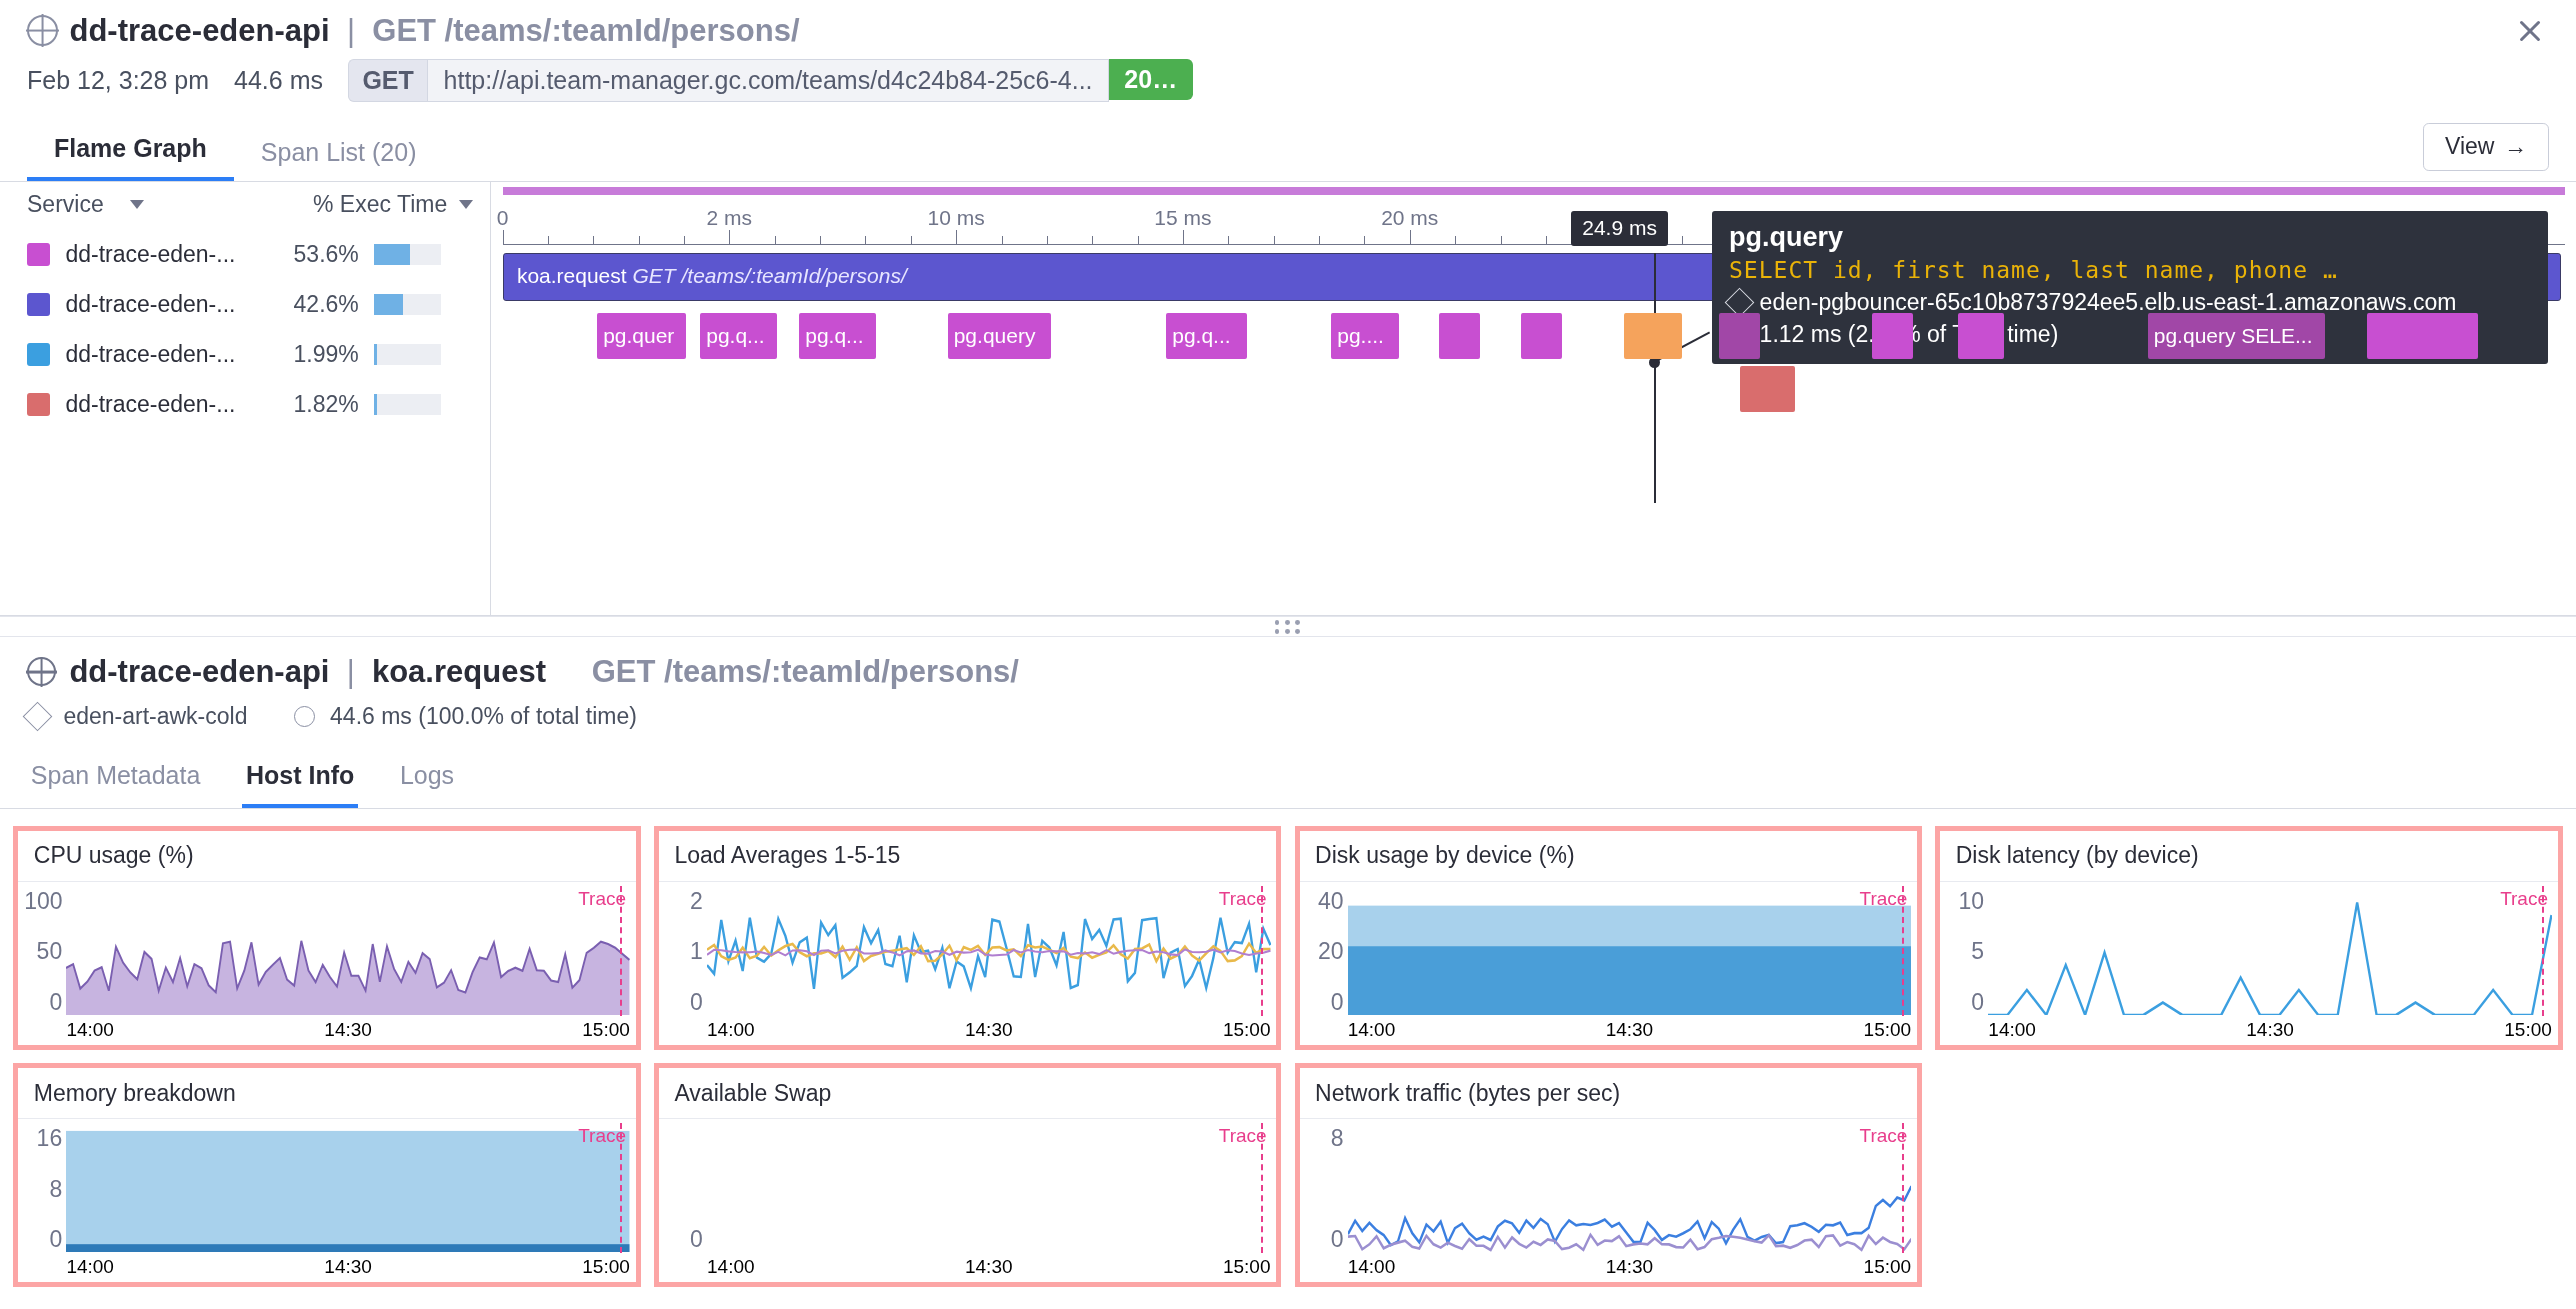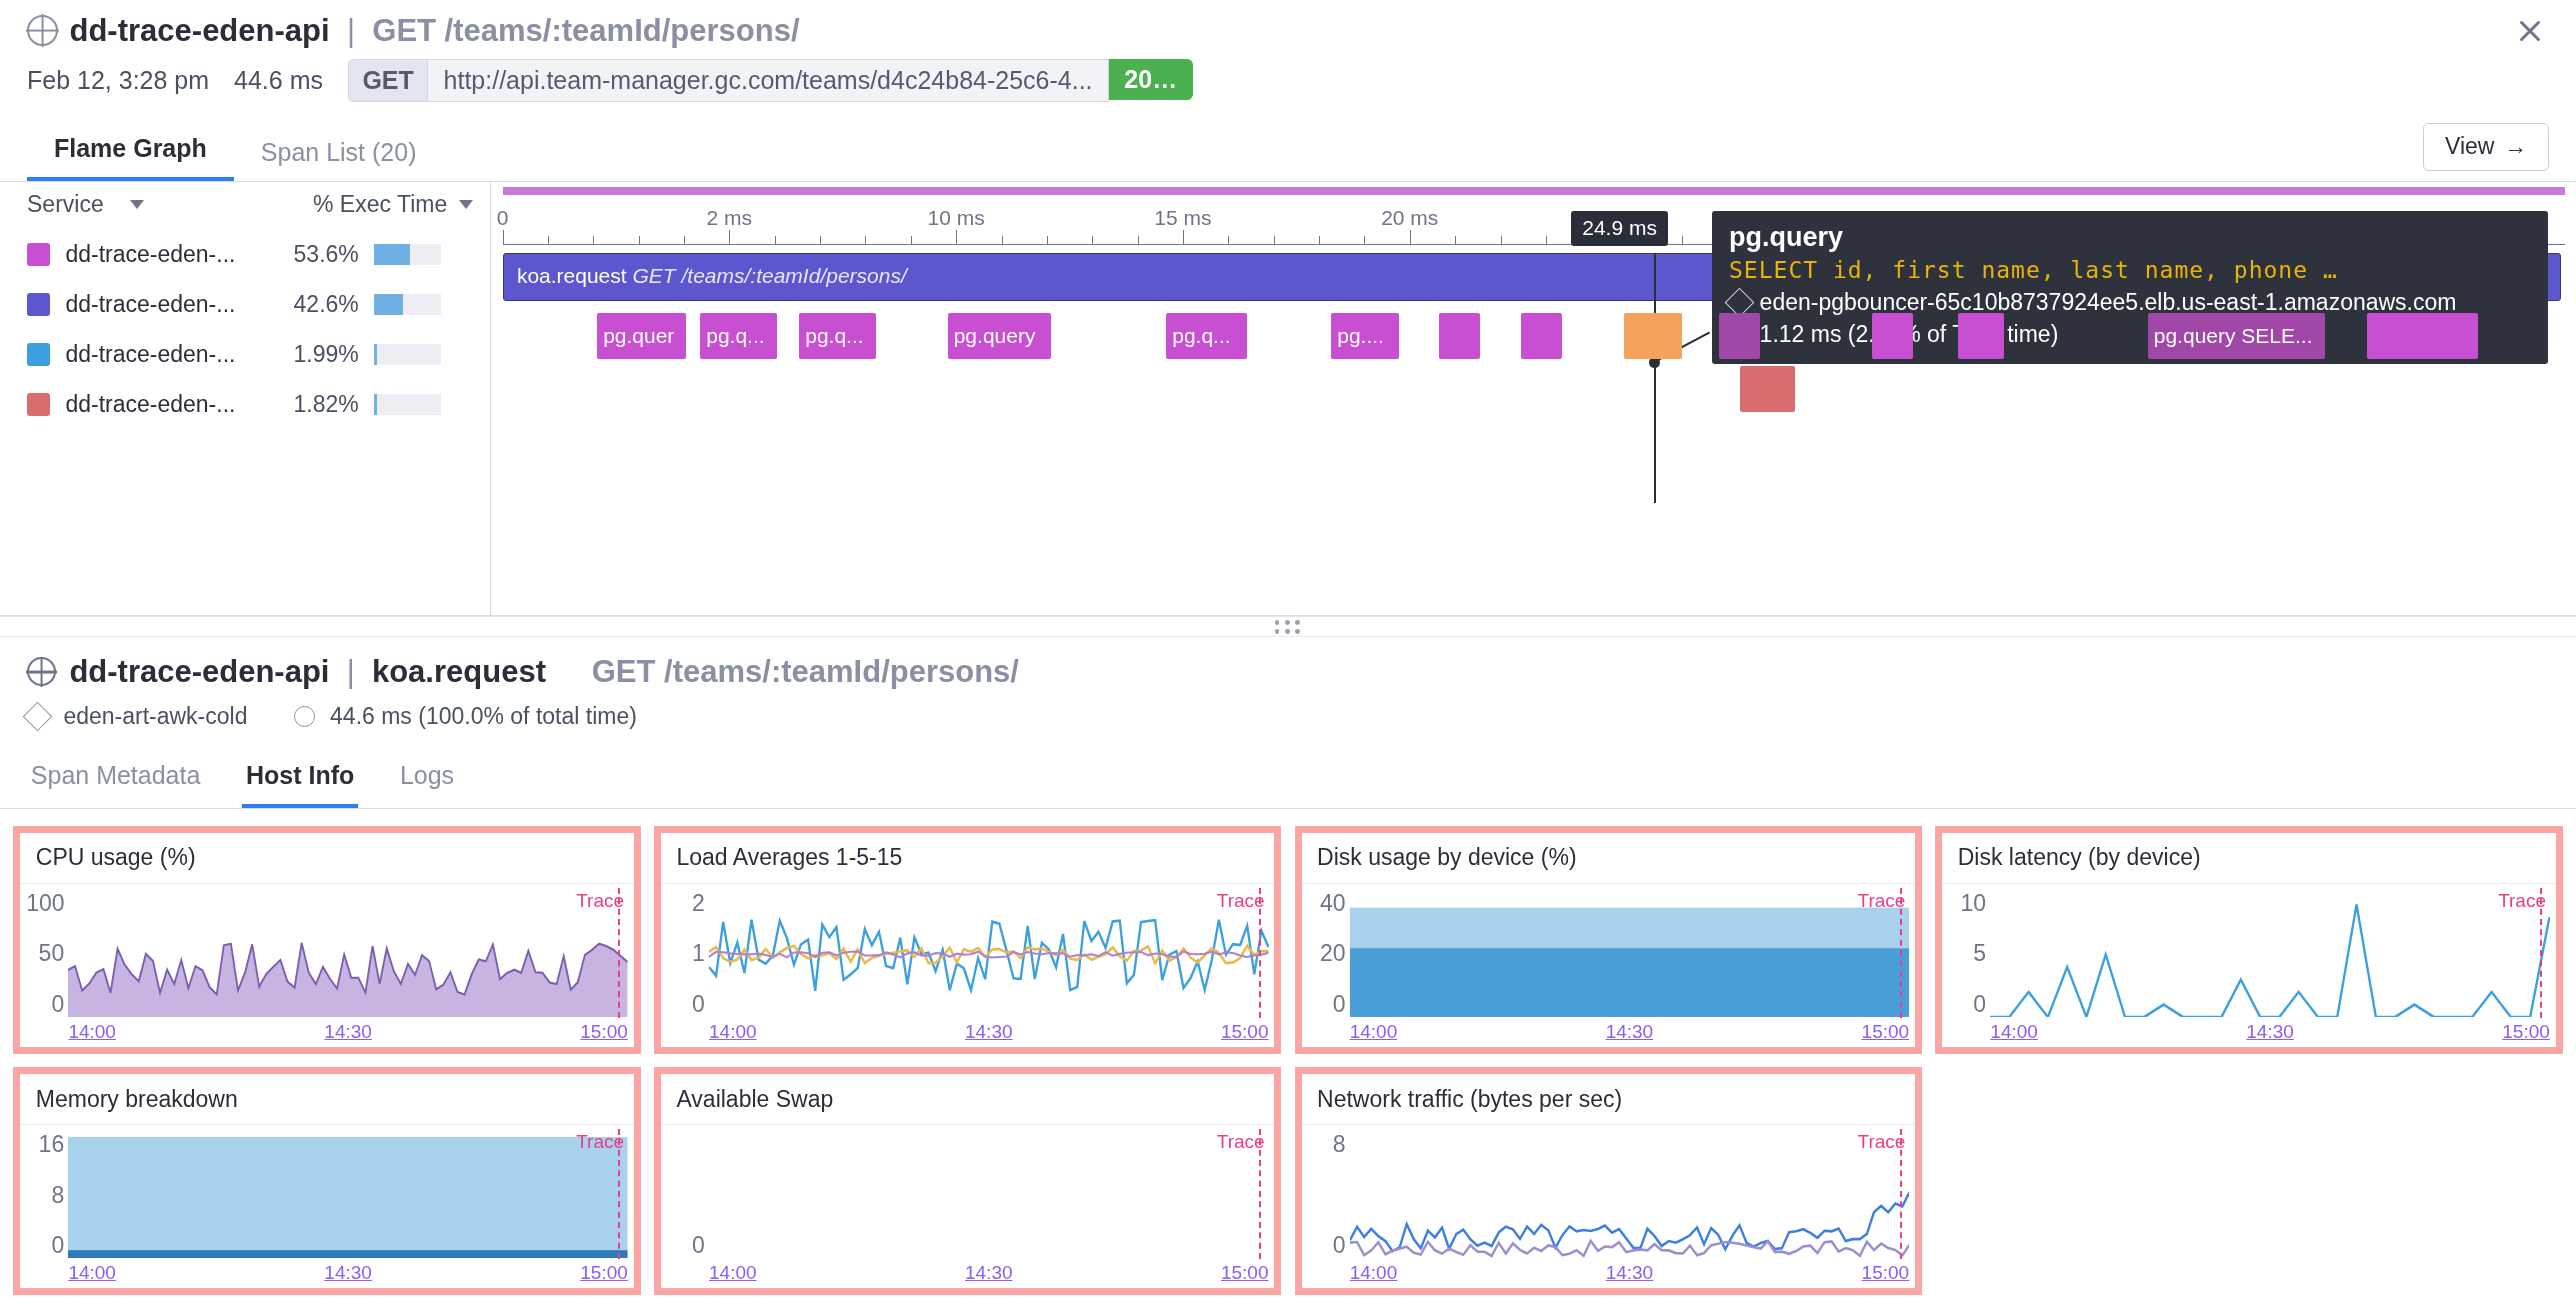--- a/index.html
+++ b/index.html
@@ -92,27 +92,27 @@
 .detail-head .op-grey { color:#8a8fa3; font-weight:700;}
 .detail-sub { display:flex; align-items:center; gap:15.4px; padding:7.7px 27px 17.3px 27px; font-size:23px; color:#49505f;}
 .hex-sm { width:21px; height:21px; border:1.9px solid #8a8fa3; transform:rotate(45deg);}
 .clock-sm { width:21px; height:21px; border:1.9px solid #8a8fa3; border-radius:50%;}
 .detail-tabs { display:flex; gap:38px; padding:0 27px; border-bottom:1px solid #d8dbe3;}
 .dtab { padding:13.4px 3.8px; font-size:25px; color:#8a8fa3; cursor:pointer;}
 .dtab.active { color:#2b2d38; font-weight:600; border-bottom:4.8px solid #2c7ef6;}
 
 
 .charts { padding:17.3px 13.4px; display:grid; grid-template-columns: repeat(4, 1fr); gap:13.4px;}
-.chart-card { border:7px solid #fca5a5; }
+.chart-card { border:5px solid #fca5a5; }
 .chart-title { font-size:23px; padding:11.5px 15.4px; border-bottom:1px solid #e8eaf0;}
 .chart-body { height:163px; position:relative; padding:7.7px 5.8px 0 48px; }
 .y-ticks { position:absolute; left:5.8px; top:5.8px; bottom:29px; width:38px; display:flex; flex-direction:column; justify-content:space-between; font-size:23px; color:#6f7489; text-align:right;}
 .trace-lbl { position:absolute; right:9.6px; top:5.8px; color:#e83e8c; font-size:19px;}
 .trace-line { position:absolute; right:13.4px; top:3.8px; bottom:29px; border-right:2.9px dashed #e83e8c;}
-.x-ticks { position:absolute; left:48px; right:5.8px; bottom:3.8px; display:flex; justify-content:space-between; font-size:19px; color:#8b5cf6;text-decoration:underline;}
+.x-ticks { position:absolute; left:48px; right:5.8px; bottom:3.8px; display:flex; justify-content:space-between; font-size:19px; color:#000000;}
 svg.plot { width:100%; height:125px; display:block;}
 </style>
 </head>
 <body>
 
 <div class="top-bar">
   <span class="globe"></span>
   <span class="title-svc">dd-trace-eden-api</span>
   <span class="title-sep">|</span>
   <span class="title-op">GET /teams/:teamId/persons/</span>

